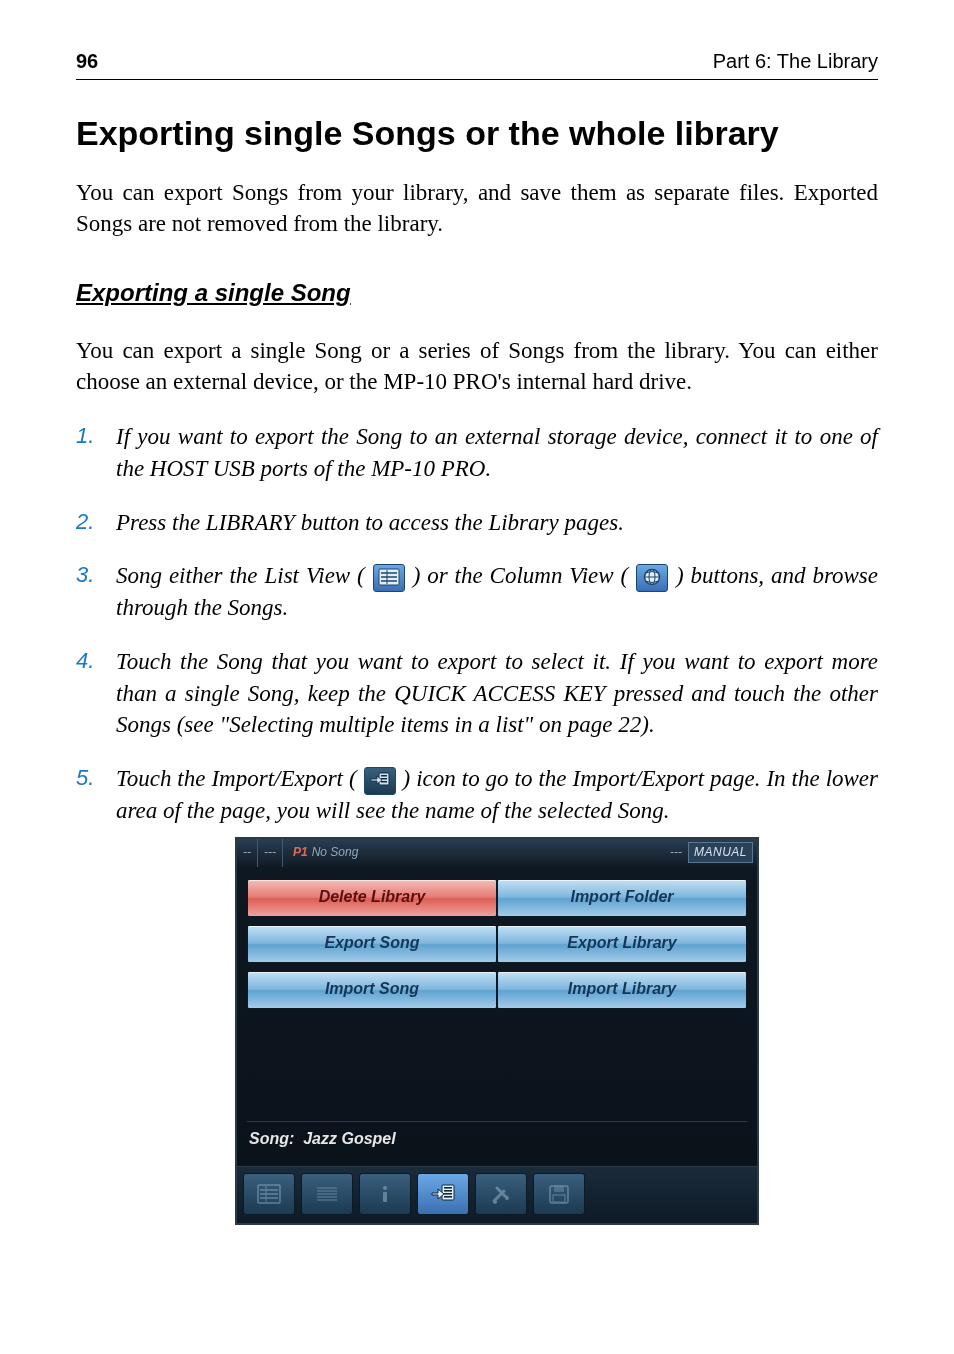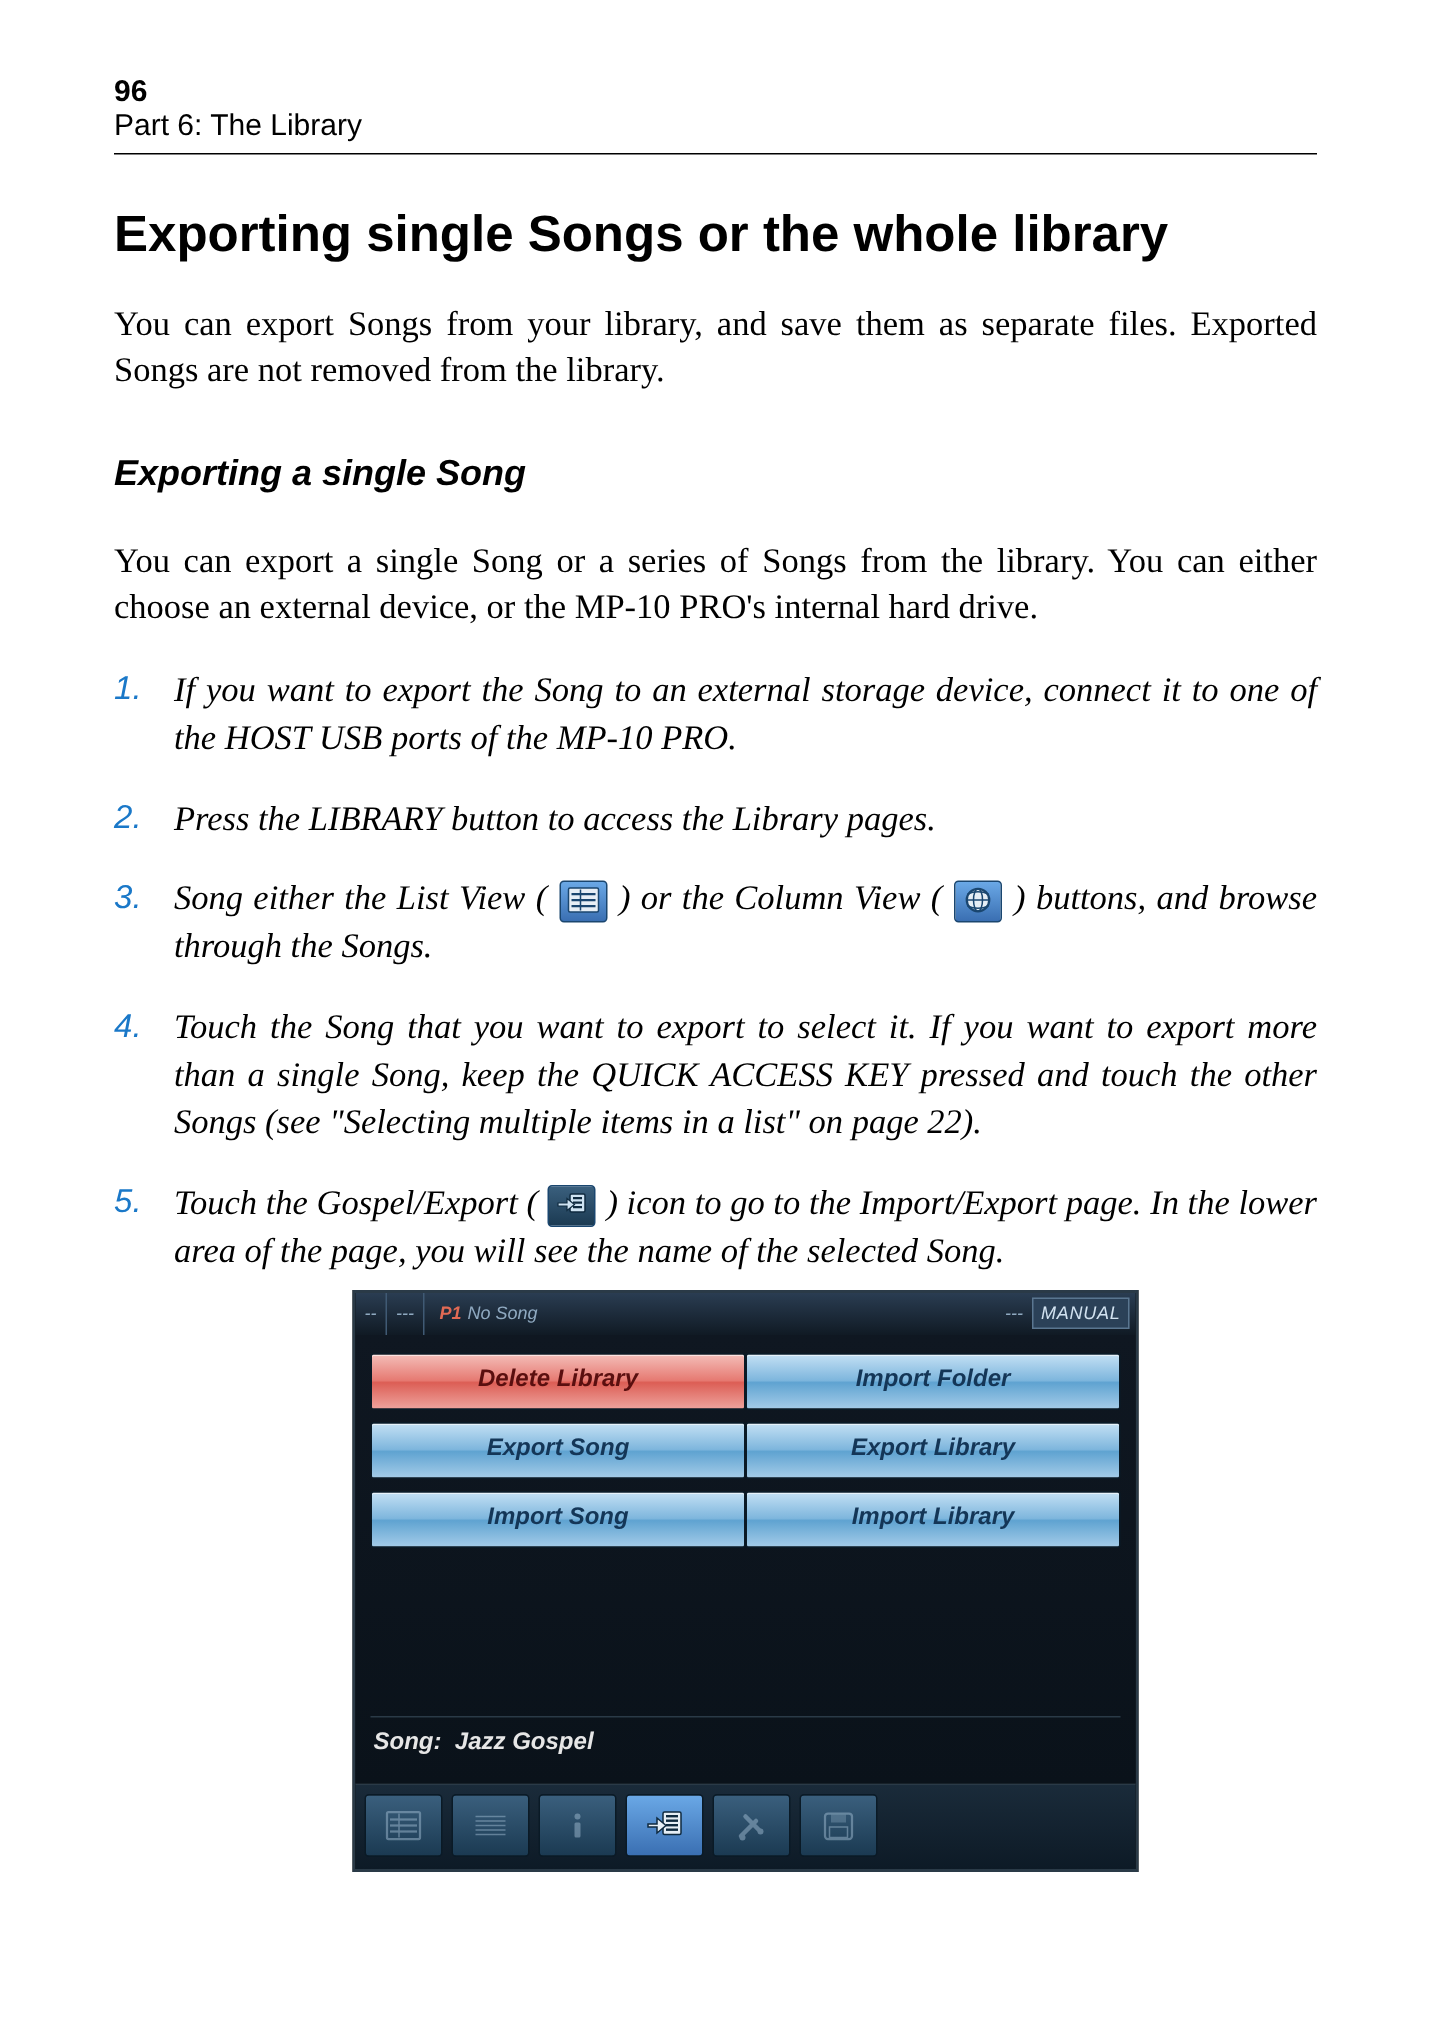--- a/index.html
+++ b/index.html
@@ -15,21 +15,20 @@
   }
   .running-head {
     display: flex;
     justify-content: space-between;
     font-family: Arial, Helvetica, sans-serif;
     font-size: 20px;
     font-weight: bold;
     border-bottom: 1px solid #000;
     padding-bottom: 6px;
     margin-bottom: 34px;
-    flex-direction: column;
   }
   .running-head .right {
     font-weight: normal;
   }
   h1.section-title {
     font-family: Arial, Helvetica, sans-serif;
     font-size: 34px;
     font-weight: bold;
     margin: 0 0 24px 0;
   }
@@ -38,20 +37,21 @@
     line-height: 1.35;
     margin: 0 0 40px 0;
     text-align: justify;
   }
   h2.sub-title {
     font-family: Arial, Helvetica, sans-serif;
     font-size: 24px;
     font-style: italic;
     font-weight: bold;
     margin: 0 0 28px 0;
+    text-decoration: underline;
   }
   p.intro {
     font-size: 23px;
     line-height: 1.35;
     margin: 0 0 24px 0;
     text-align: justify;
   }
   ol.steps {
     list-style: none;
     padding: 0;
@@ -257,21 +257,21 @@
         </svg>
       </span>
       <span>) buttons, and browse through the Songs.</span>
     </li>
 
     <li>
       <span>Touch the Song that you want to export to select it. If you want to export more than a single Song, keep the QUICK ACCESS KEY pressed and touch the other Songs (see "Selecting multiple items in a list" on page 22).</span>
     </li>
 
     <li>
-      <span>Touch the Gospel/Export (</span>
+      <span>Touch the Import/Export (</span>
       <span class="inline-icon small toolbar-style">
         <svg viewBox="0 0 24 20">
           <rect x="11" y="3" width="10" height="12" rx="1" fill="#cfe3f2" stroke="#0f2a3f"></rect>
           <rect x="13" y="5" width="6" height="1.5" fill="#0f2a3f"></rect>
           <rect x="13" y="8" width="6" height="1.5" fill="#0f2a3f"></rect>
           <rect x="13" y="11" width="6" height="1.5" fill="#0f2a3f"></rect>
           <path d="M3 9 L9 9 L9 6 L14 10 L9 14 L9 11 L3 11 Z" fill="#cfe3f2" stroke="#0f2a3f" stroke-width="0.8"></path>
         </svg>
       </span>
       <span>) icon to go to the Import/Export page. In the lower area of the page, you will see the name of the selected Song.</span>

